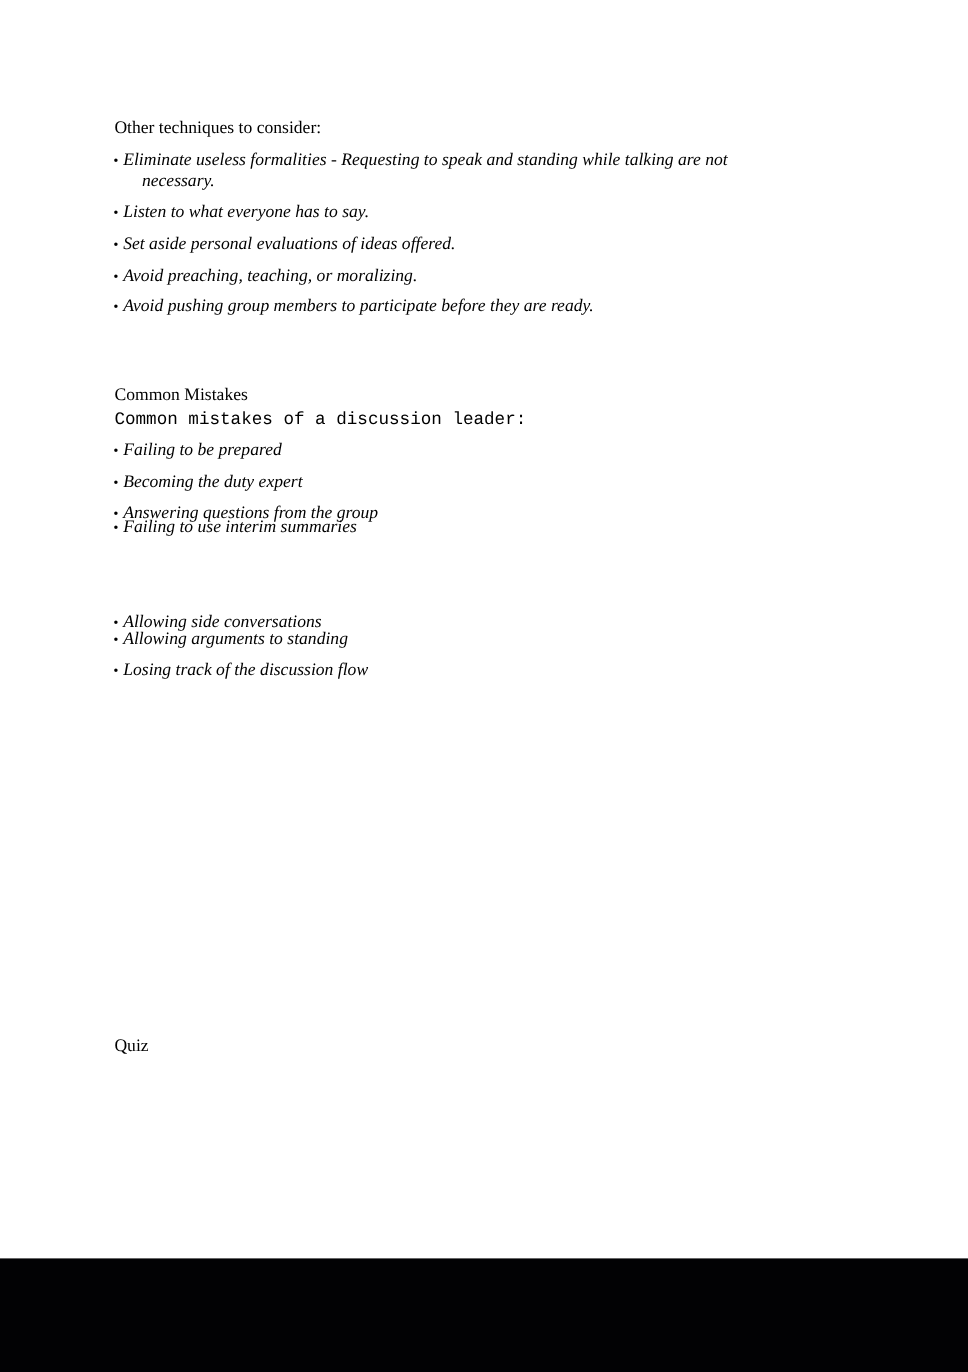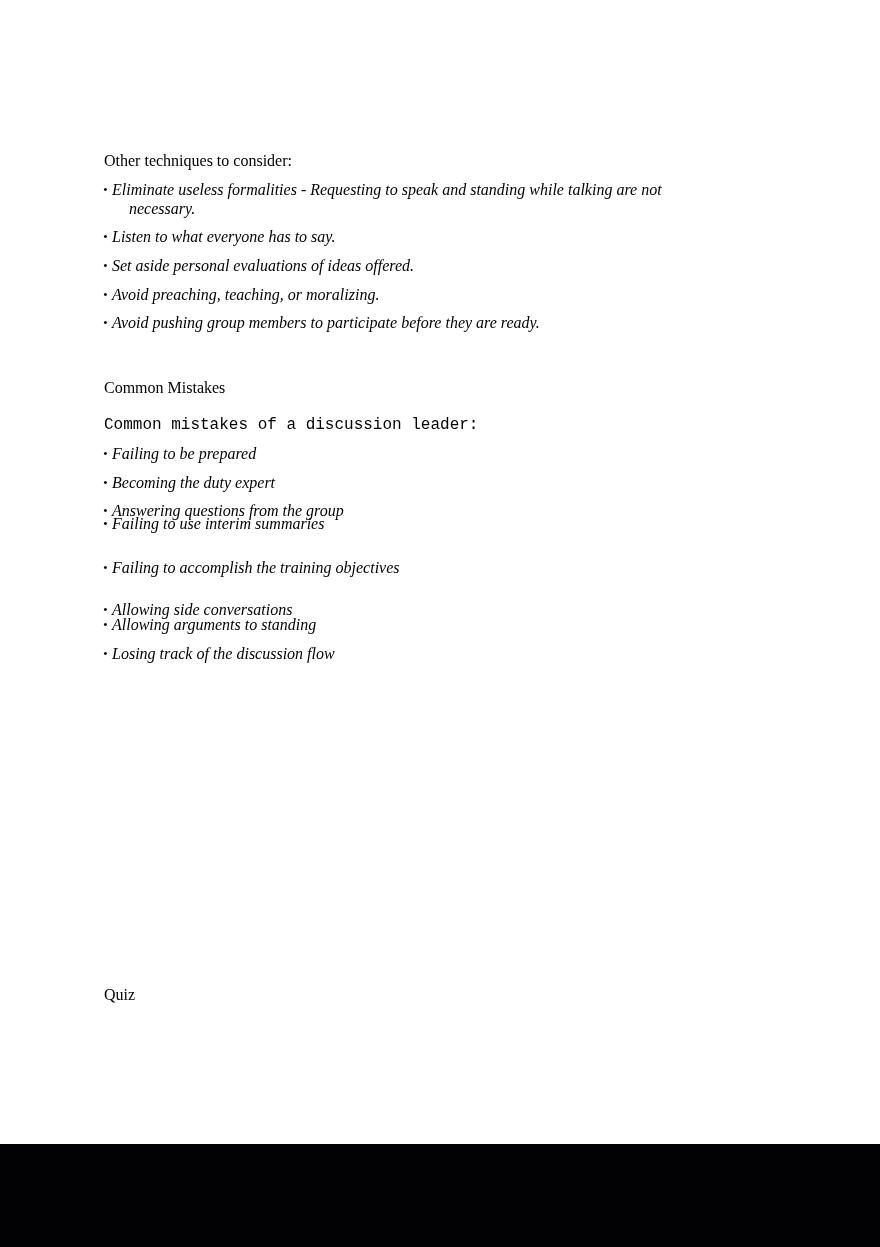--- a/index.html
+++ b/index.html
@@ -15,21 +15,20 @@
       font-family: "Liberation Serif", "DejaVu Serif", serif;
       color: #000000;
     }
     .page {
       position: absolute;
       left: 0;
       top: 0;
       width: 760px;
       height: 1144px;
       background: #ffffff;
-      margin-top: 44px;
     }
     .text {
       position: absolute;
       left: 104px;
       font-size: 16px;
       line-height: 19px;
       white-space: nowrap;
     }
     .bullet-item {
       position: absolute;
@@ -83,43 +82,40 @@
   </div>
 
   <div class="bullet-item" style="top:212px;">
     <span class="bullet">•</span><span class="content">Set aside personal evaluations of ideas offered.</span>
   </div>
 
   <div class="bullet-item" style="top:269px;">
     <span class="bullet">•</span><span class="content">Avoid pushing group members to participate before they are ready.</span>
   </div>
 
-  <div class="text" style="top:334px;">Common Mistakes</div>
+  <div class="text" style="top:350px;">Common Mistakes</div>
 
   <div class="text" style="top:372px;font-family:Liberation Mono, monospace;">Common mistakes of a discussion leader:</div>
 
   <div class="bullet-item" style="top:400px;">
     <span class="bullet">•</span><span class="content">Failing to be prepared</span>
   </div>
 
   <div class="bullet-item" style="top:429px;">
     <span class="bullet">•</span><span class="content">Becoming the duty expert</span>
   </div>
 
   <div class="bullet-item" style="top:457px;">
     <span class="bullet">•</span><span class="content">Answering questions from the group</span>
   </div>
 
   <div class="bullet-item" style="top:470px;">
     <span class="bullet">•</span><span class="content">Failing to use interim summaries</span>
   </div>
 
-  <div class="bullet-item" style="top:514px;">
-    <span class="bullet">•</span><span class="content">Failing to accomplish the training objectives</span>
-  </div>
 
   <div class="bullet-item" style="top:556px;">
     <span class="bullet">•</span><span class="content">Allowing side conversations</span>
   </div>
 
   <div class="bullet-item" style="top:571px;">
     <span class="bullet">•</span><span class="content">Allowing arguments to standing</span>
   </div>
 
   <div class="bullet-item" style="top:600px;">

